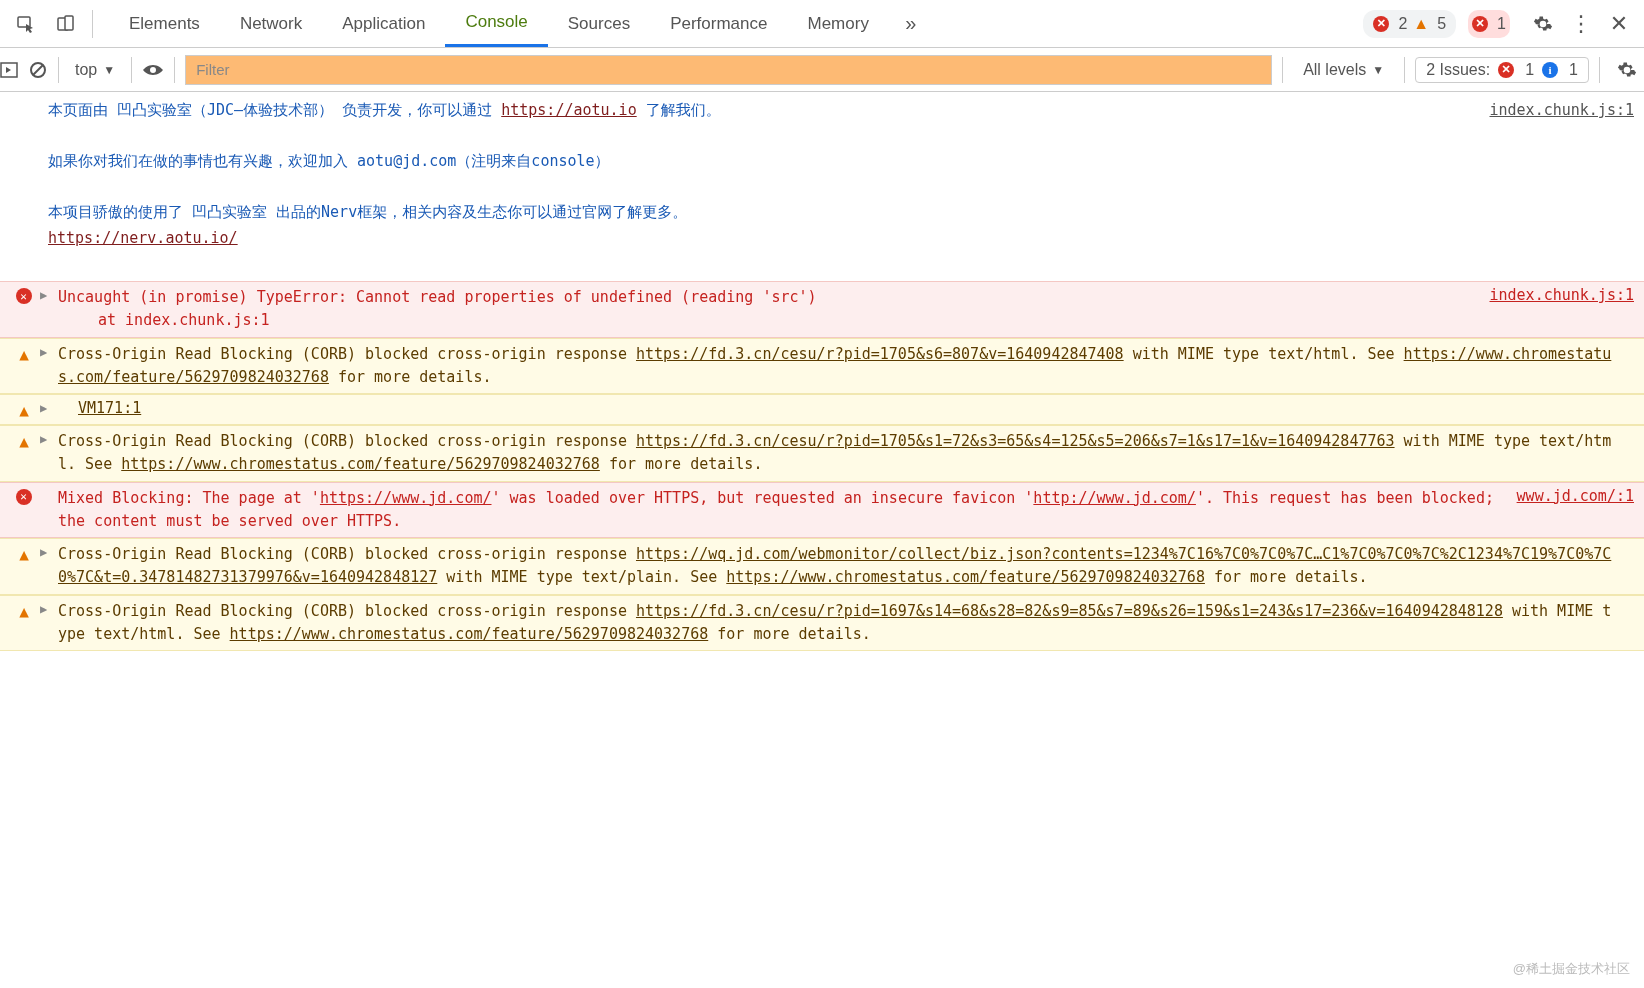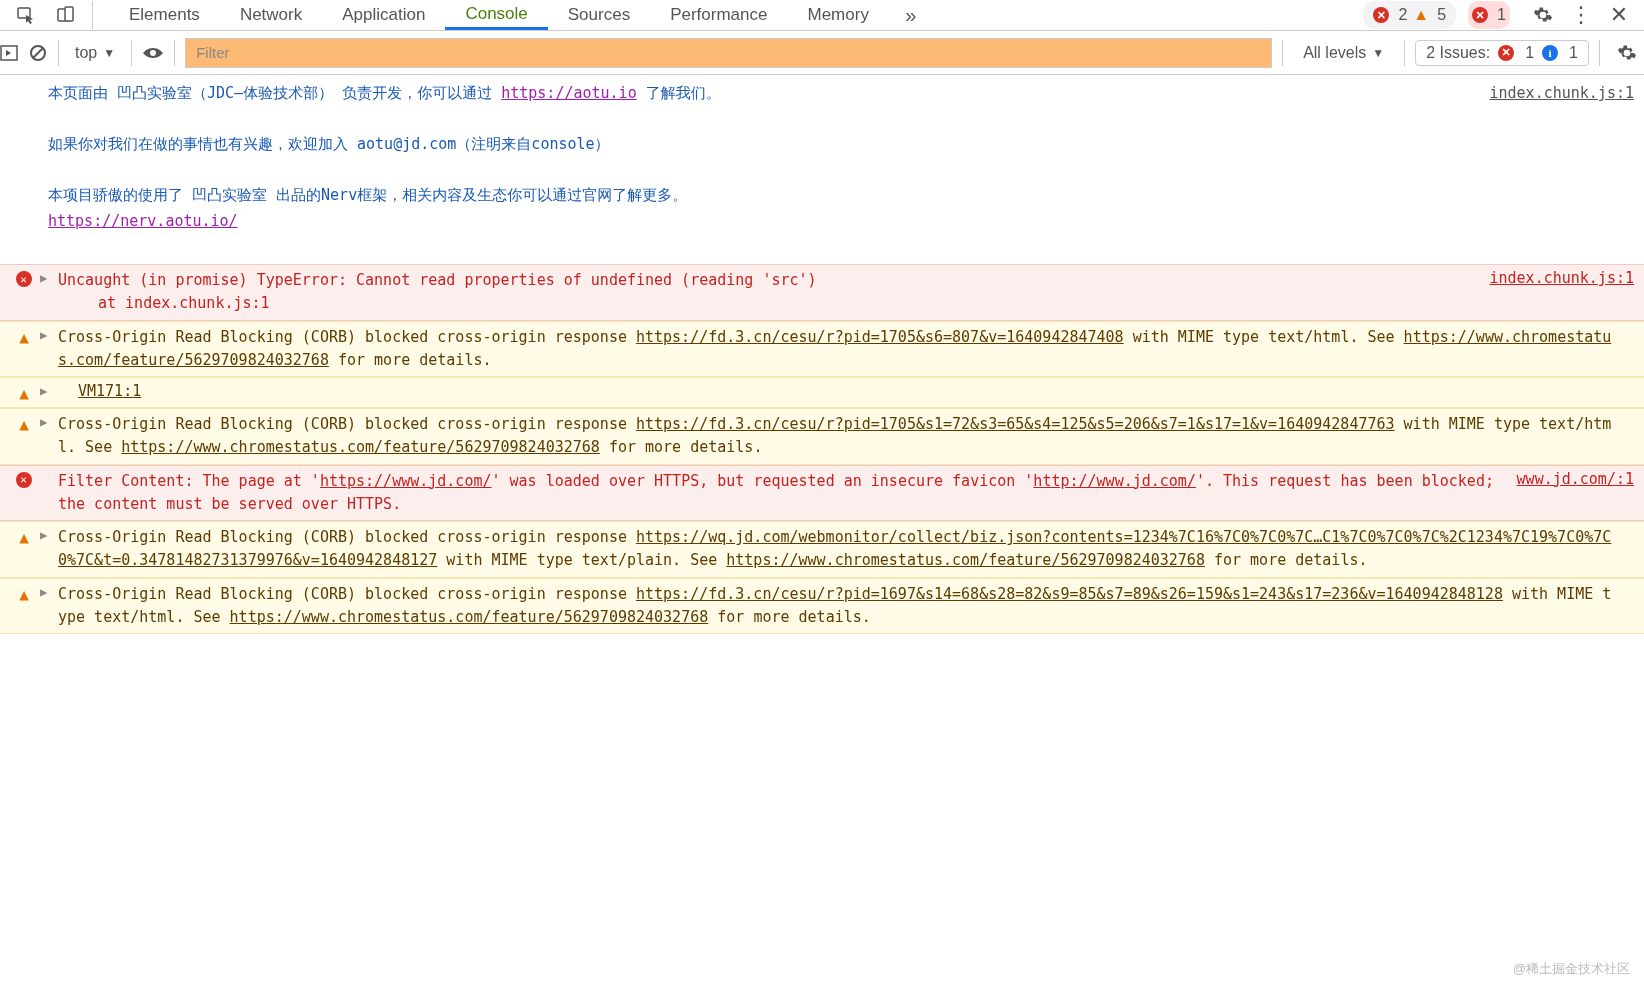--- a/index.html
+++ b/index.html
@@ -8,21 +8,21 @@
     font-family: -apple-system, BlinkMacSystemFont, "Segoe UI", Helvetica, Arial, sans-serif;
     font-size: 16px;
     color: #333;
     background: #fff;
     width: 1644px;
   }
   .mono { font-family: Menlo, Monaco, Consolas, monospace; font-size: 15px; }
   .topbar {
     display: flex;
     align-items: center;
-    height: 31px;
+    height: 48px;
     border-bottom: 1px solid #ccc;
     padding: 0 8px;
     gap: 4px;
     color: #555;
   }
   .topbar .iconbtn { width: 36px; height: 36px; display:flex; align-items:center; justify-content:center; cursor:pointer; color:#555; }
   .tabs { display:flex; align-items:stretch; height:100%; margin-left: 8px; }
   .tab { padding: 0 20px; display:flex; align-items:center; cursor:pointer; color:#555; font-size: 17px; }
   .tab.active { color:#4d7c0f; border-bottom: 3px solid #1a73e8; }
   .spacer { flex: 1; }
@@ -62,21 +62,21 @@
   .row .msg { flex: 1; line-height: 1.55; word-break: break-all; }
   .row .src { flex-shrink:0; padding-left: 20px; text-align:right; }
   .row .src a { color:#545454; text-decoration: underline; cursor:pointer; }
   .row.error { background:#fdeeee; border-top:1px solid #f4c7c3; border-bottom:1px solid #f4c7c3; color:#c5221f; }
   .row.error a { color:#c5221f; }
   .row.error2 { background:#fdeeee; border-top:1px solid #f4c7c3; border-bottom:1px solid #f4c7c3; color:#c5221f; }
   .row.error2 a { color:#c5221f; text-decoration:underline; }
   .row.warn { background:#fffbe6; border-top:1px solid #f1e7b0; border-bottom:1px solid #f1e7b0; color:#5c3c00; }
   .row.warn a { color:#5c3c00; text-decoration:underline; }
   .info-block { padding: 6px 10px 30px 48px; line-height:1.7; color:#1a5ab5; }
-  .info-block a { color:#a21caf; text-decoration:underline; cursor:pointer; }
+  .info-block a { color:#7f1d1d; text-decoration:underline; cursor:pointer; }
   .info-source { float:right; }
   .info-source a { color:#545454; }
   .err-sub { padding-left:40px; display:block; }
   svg { display:block; }
   .watermark { position:absolute; right:14px; top: 960px; color:#bbb; font-size:13px; }
   .gearbtn, .morebtn, .closebtn { width:34px; height:34px; display:flex; align-items:center; justify-content:center; cursor:pointer; }
 </style>
 </head>
 <body>
 
@@ -213,21 +213,21 @@
         </div>
         <div class="expand">▶</div>
         <div class="msg"><span>Cross-Origin Read Blocking (CORB) blocked cross-origin response </span><a>https://fd.3.cn/cesu/r?pid=1705&amp;s1=72&amp;s3=65&amp;s4=125&amp;s5=206&amp;s7=1&amp;s17=1&amp;v=1640942847763</a><span> with MIME type text/html. See </span><a>https://www.chromestatus.com/feature/5629709824032768</a><span> for more details.</span></div>
         <div class="src"></div>
       </div>
       <div class="row error2">
         <div class="gutter">
           <span class="icon-dot icon-err">✕</span>
         </div>
         <div class="expand"></div>
-        <div class="msg"><span>Filter Content: The page at '</span><a>https://www.jd.com/</a><span>' was loaded over HTTPS, but requested an insecure favicon '</span><a>http://www.jd.com/</a><span>'. This request has been blocked; the content must be served over HTTPS.</span></div>
+        <div class="msg"><span>Mixed Blocking: The page at '</span><a>https://www.jd.com/</a><span>' was loaded over HTTPS, but requested an insecure favicon '</span><a>http://www.jd.com/</a><span>'. This request has been blocked; the content must be served over HTTPS.</span></div>
         <div class="src"><a>www.jd.com/:1</a></div>
       </div>
       <div class="row warn">
         <div class="gutter">
           <span class="icon-warn">▲</span>
         </div>
         <div class="expand">▶</div>
         <div class="msg"><span>Cross-Origin Read Blocking (CORB) blocked cross-origin response </span><a>https://wq.jd.com/webmonitor/collect/biz.json?contents=1234%7C16%7C0%7C0%7C…C1%7C0%7C0%7C%2C1234%7C19%7C0%7C0%7C&amp;t=0.34781482731379976&amp;v=1640942848127</a><span> with MIME type text/plain. See </span><a>https://www.chromestatus.com/feature/5629709824032768</a><span> for more details.</span></div>
         <div class="src"></div>
       </div>

